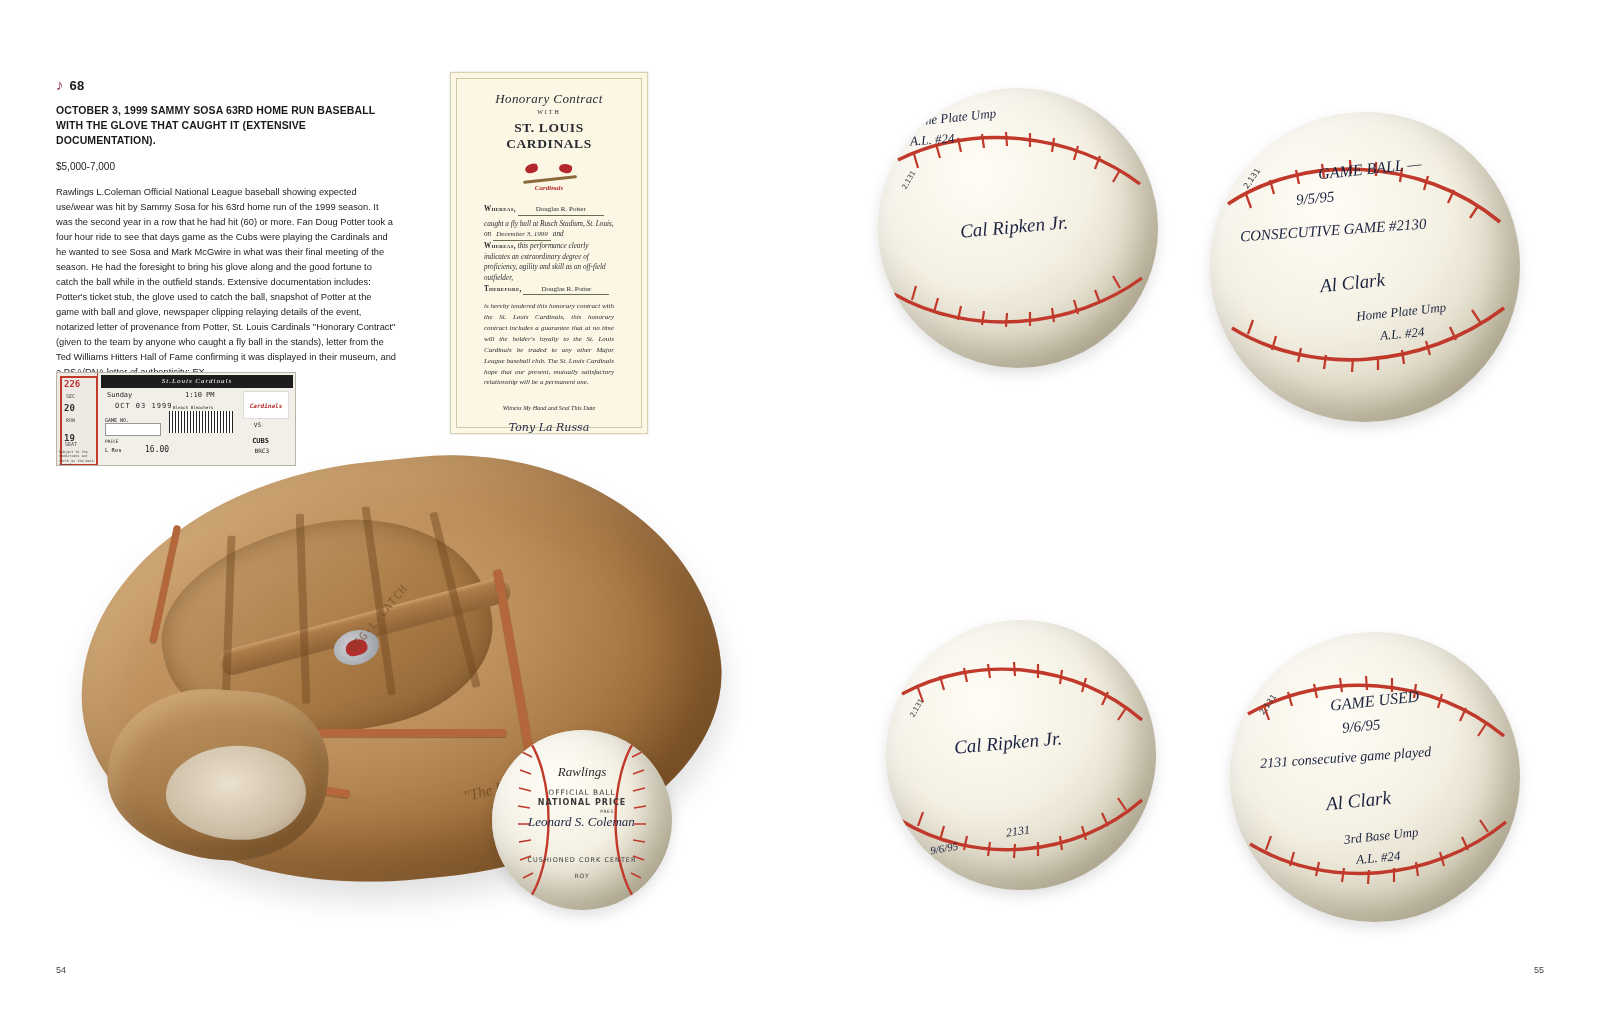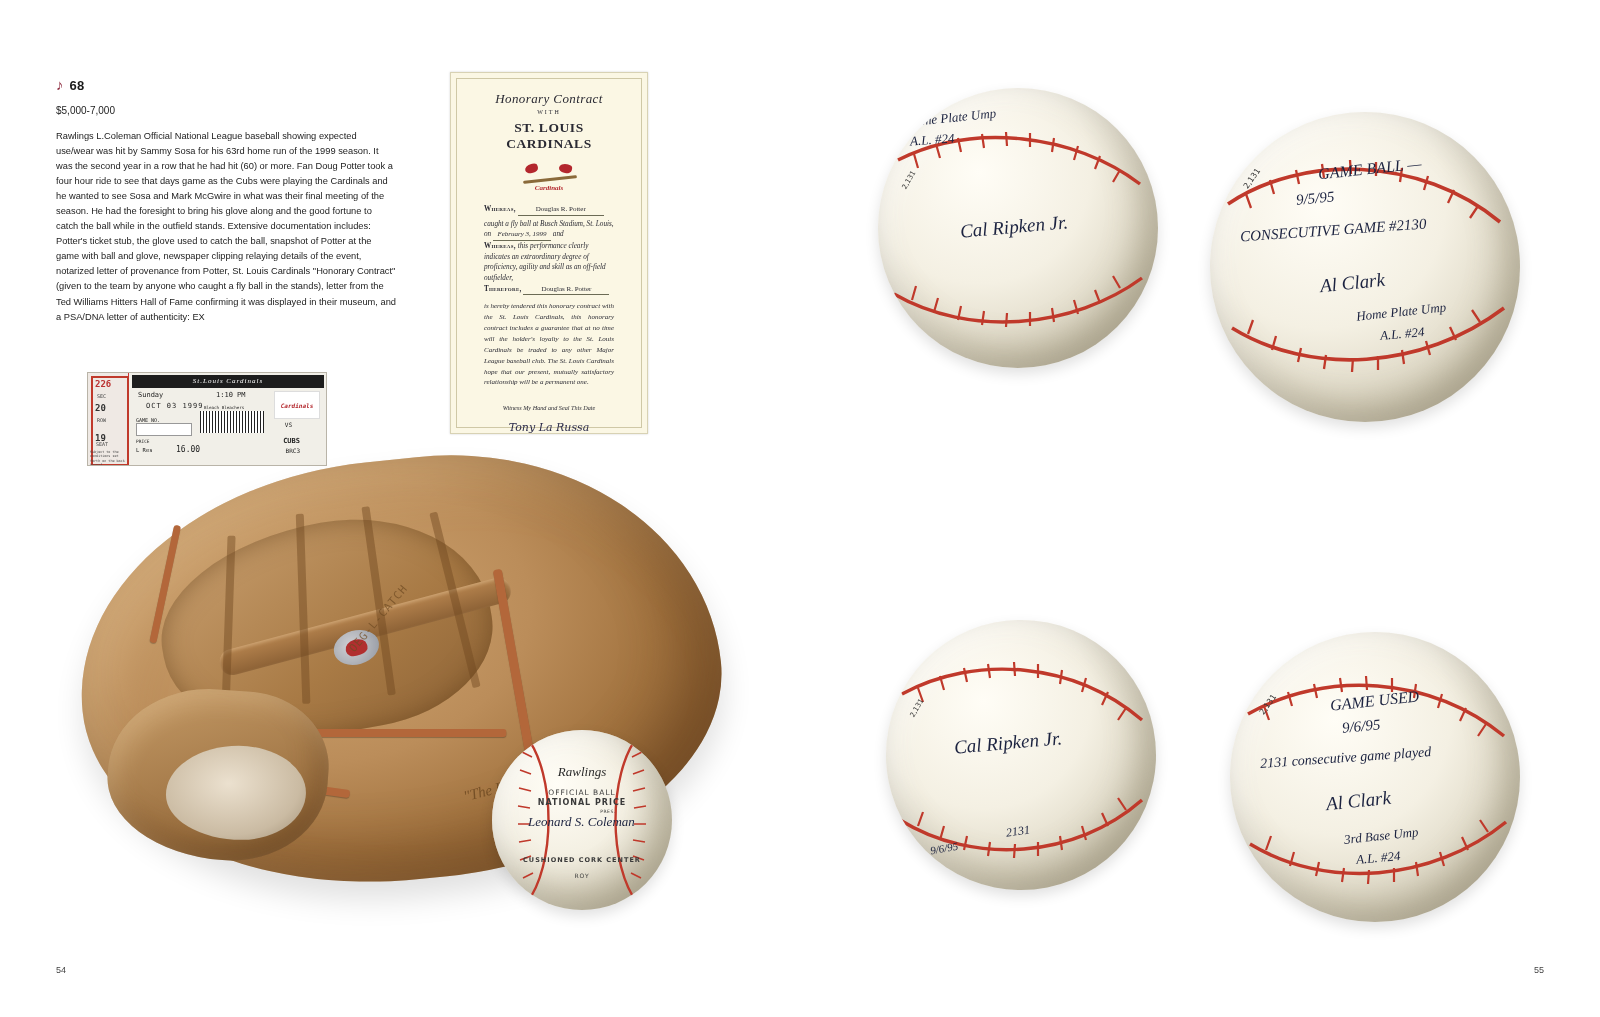--- a/index.html
+++ b/index.html
@@ -52,21 +52,20 @@
   .cert-blank{display:inline-block;border-bottom:1px solid #6b6b55;min-width:86px;text-align:center;font-size:7px;}
   .cert-p{font-size:7px;font-style:italic;line-height:1.55;margin-top:6px;text-align:justify;}
   .cert-sig-lbl{font-size:6.2px;font-style:italic;text-align:center;margin-top:16px;}
   .cert-sig-scribble{font-family:"DejaVu Serif",serif;font-style:italic;font-size:11px;text-align:center;color:#2b2b4a;margin-top:10px;}
 
   
   .ticket{
     position:absolute;left:56px;top:372px;width:238px;height:92px;
     background:#f1efe8;border:1px solid #b9b4a8;overflow:hidden;
     font-family:"DejaVu Sans Mono", monospace;
-    margin-left:31px;
   }
   .ticket-red{position:absolute;left:0;top:0;width:40px;height:92px;background:#efe9e4;border-right:1px dashed #c33;}
   .ticket-redbox{position:absolute;left:3px;top:3px;width:34px;height:86px;border:2px solid #c0392b;}
   .tk-num{position:absolute;left:7px;top:6px;font-size:9px;font-weight:bold;color:#b33;}
   .tk-sm{position:absolute;font-size:5px;color:#444;}
   .ticket-head{position:absolute;left:44px;top:2px;width:192px;height:13px;background:#1d1d1d;color:#fff;font-size:7px;letter-spacing:1px;text-align:center;line-height:13px;font-family:"Liberation Serif",serif;font-style:italic;}
   .tk-f{position:absolute;font-size:7px;color:#222;}
   .tk-box{position:absolute;border:1px solid #999;background:#fff;}
   .tk-logo{position:absolute;right:6px;top:18px;width:44px;height:26px;background:#fff;border:1px solid #ddd;display:flex;align-items:center;justify-content:center;}
   .tk-logo span{font-size:6px;color:#b3272d;font-style:italic;font-weight:bold;}
@@ -145,41 +144,42 @@
 
 <div class="page">
 
   <div class="spread-left">
 
     <div id="lot68">
       <div class="lot-head">
         <span class="note-icon">♪</span>
         <span class="lot-num">68</span>
       </div>
+      <div class="lot-title lot68-title">OCTOBER 3, 1999 SAMMY SOSA 63RD HOME RUN BASEBALL WITH THE GLOVE THAT CAUGHT IT (EXTENSIVE DOCUMENTATION).</div>
       <div class="lot-est">$5,000-7,000</div>
       <div class="lot-body">Rawlings L.Coleman Official National League baseball showing expected use/wear was hit by Sammy Sosa for his 63rd home run of the 1999 season. It was the second year in a row that he had hit (60) or more. Fan Doug Potter took a four hour ride to see that days game as the Cubs were playing the Cardinals and he wanted to see Sosa and Mark McGwire in what was their final meeting of the season. He had the foresight to bring his glove along and the good fortune to catch the ball while in the outfield stands. Extensive documentation includes: Potter's ticket stub, the glove used to catch the ball, snapshot of Potter at the game with ball and glove, newspaper clipping relaying details of the event, notarized letter of provenance from Potter, St. Louis Cardinals "Honorary Contract" (given to the team by anyone who caught a fly ball in the stands), letter from the Ted Williams Hitters Hall of Fame confirming it was displayed in their museum, and a PSA/DNA letter of authenticity: EX</div>
     </div>
 
     <div class="cert">
       <div class="cert-inner">
         <div class="cert-h1">Honorary Contract</div>
         <div class="cert-with">WITH</div>
         <div class="cert-h2">ST. LOUIS CARDINALS</div>
         <div class="cardinals-mark">
           <div class="bird b1"></div>
             <div class="bird b2"></div>
             <div class="bat"></div>
           <div class="cardinals-word">Cardinals</div>
         </div>
         <div class="cert-row">
           <span class="cert-kw">Whereas,</span>
           <span class="cert-blank">Douglas R. Potter</span>
           <div style="font-style:italic;margin-top:3px;">
             <span>caught a fly ball at Busch Stadium, St. Louis, on</span>
-            <span class="cert-blank" style="min-width:58px">February 3, 1999</span>
+            <span class="cert-blank" style="min-width:58px">December 3, 1999</span>
             <span>and</span>
           </div>
         </div>
         <div class="cert-row">
           <span class="cert-kw">Whereas,</span>
           <span style="font-style:italic;">this performance clearly indicates an extraordinary degree of proficiency, agility and skill as an off-field outfielder,</span>
         </div>
         <div class="cert-row">
           <span class="cert-kw">Therefore,</span>
           <span class="cert-blank">Douglas R. Potter</span>
@@ -249,21 +249,21 @@
               <path d="M30,22 l10,5 M28,40 l11,4 M27,58 l12,3 M26,76 l12,2 M26,94 l12,0 M27,112 l12,-2 M28,130 l11,-4 M31,148 l10,-5"></path>
               <path d="M150,22 l-10,5 M152,40 l-11,4 M153,58 l-12,3 M154,76 l-12,2 M154,94 l-12,0 M153,112 l-12,-2 M152,130 l-11,-4 M149,148 l-10,-5"></path>
             </g>
           </svg>
         </div>
         <div class="stamp" style="left:30px;top:34px;width:120px;font-family:'Liberation Serif',serif;font-style:italic;font-size:13px;color:#2b2b2b;">Rawlings</div>
         <div class="stamp" style="left:26px;top:58px;width:128px;font-size:7.5px;letter-spacing:1px;">OFFICIAL BALL</div>
         <div class="stamp" style="left:26px;top:68px;width:128px;font-size:8px;letter-spacing:1px;font-weight:bold;">NATIONAL PRICE</div>
         <div class="stamp" style="left:96px;top:79px;width:40px;font-size:4.5px;letter-spacing:.5px;">PRES.</div>
         <div class="ballsig" style="left:36px;top:84px;font-size:13px;text-align:right;">Leonard S. Coleman</div>
-        <div class="stamp" style="left:20px;top:126px;width:140px;font-size:6.5px;letter-spacing:1px;font-weight:bold;">CUSHIONED CORK CENTER</div>
+        <div class="stamp" style="left:20px;top:126px;width:140px;font-size:6.5px;letter-spacing:1px;">CUSHIONED CORK CENTER</div>
         <div class="stamp" style="left:60px;top:142px;width:60px;font-size:6px;letter-spacing:1px;">ROY</div>
       </div>
     </div>
 
     <div class="folio folio-l">54</div>
   </div>
 
   <div class="spread-right">
 
     <div class="ball" style="left:78px;top:88px;width:280px;height:280px;">

